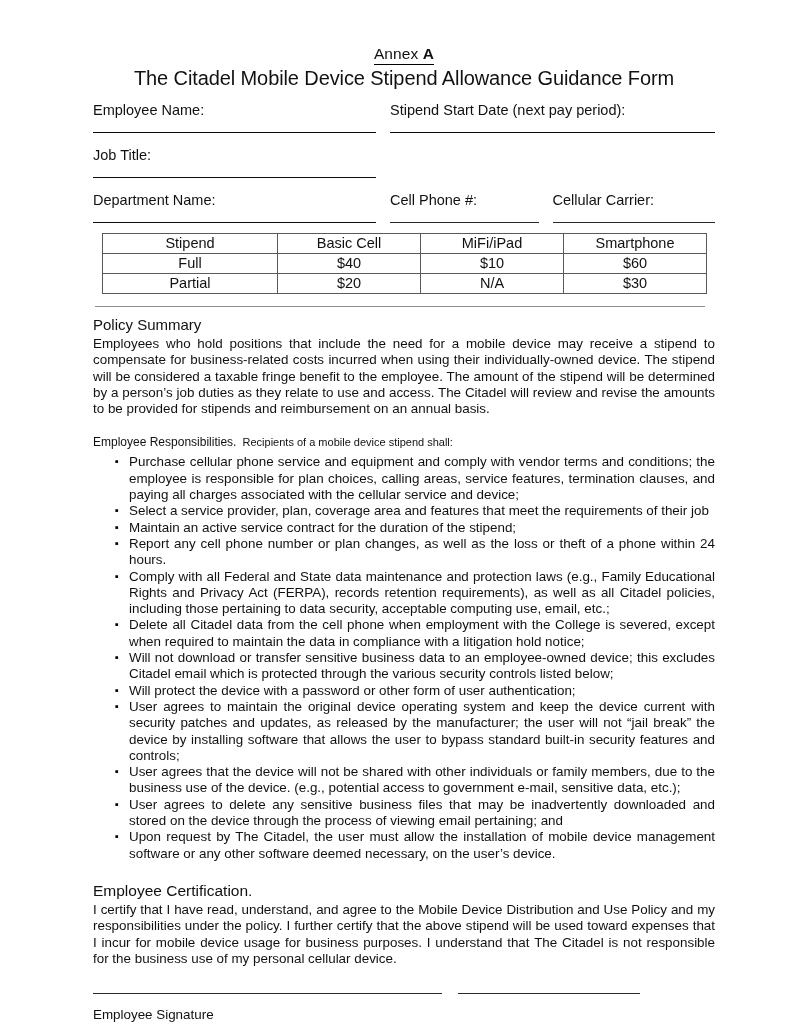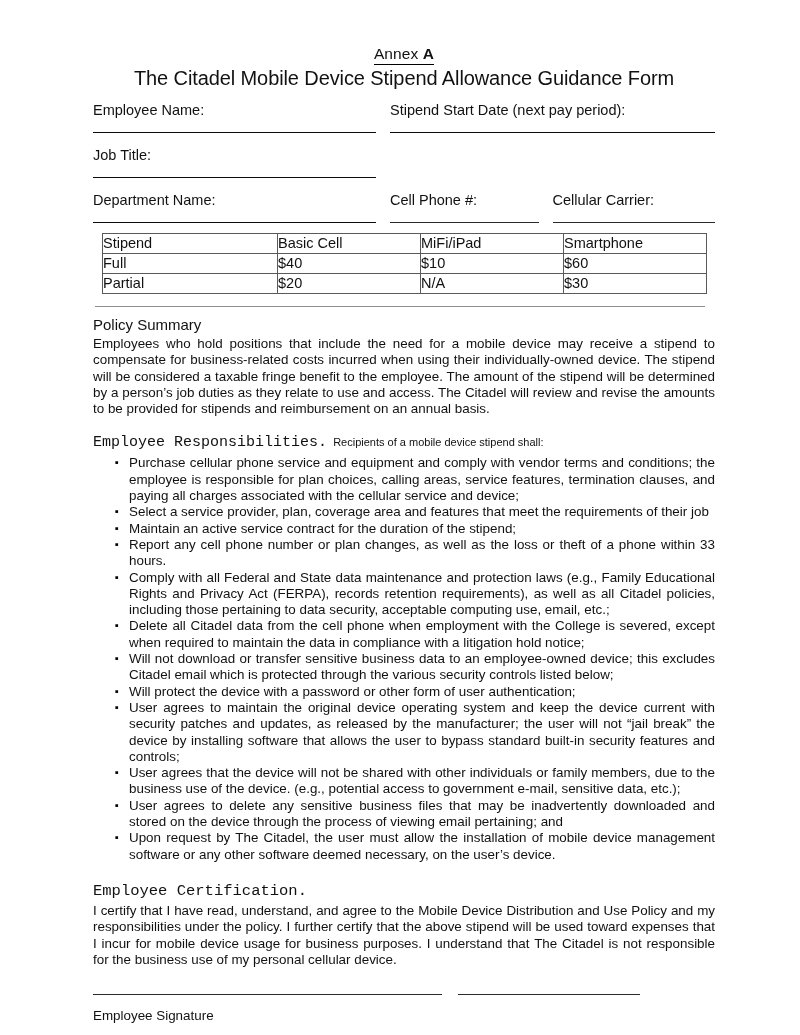--- a/index.html
+++ b/index.html
@@ -86,21 +86,21 @@
 
   
   .stipend-table {
     border-collapse: collapse;
     width: 604px;
     margin: 10px 0 0 9px;
     table-layout: fixed;
   }
   .stipend-table td, .stipend-table th {
     border: 1.1px solid #5a5a5a;
-    text-align: left;
+    text-align: center;
     font-size: 14.5px;
     line-height: 16px;
     padding: 1px 0 2px 0;
     font-weight: normal;
   }
   .stipend-table col.c0 { width: 175px; }
   .stipend-table col.c1 { width: 143px; }
   .stipend-table col.c2 { width: 143px; }
   .stipend-table col.c3 { width: 143px; }
 
@@ -116,37 +116,35 @@
     font-size: 15px;
     line-height: 20px;
     margin-top: 8px;
   }
   .heading-inline {
     font-size: 15px;
     line-height: 20px;
     margin-top: 14px;
   }
   .heading-inline .lead {
-    font-size: 15px;
-    font-family: Liberation Mono, monospace;
+    font-size: 12px;
   }
   .heading-inline .trail {
     font-size: 11px;
   }
   .body-text {
     font-size: 13.4px;
     line-height: 16.3px;
     text-align: justify;
     margin-top: 1px;
   }
   .cert-heading {
     font-size: 15.5px;
     line-height: 21px;
     margin-top: 18px;
-    font-family: Liberation Mono, monospace;
   }
   .cert-text {
     font-size: 13.4px;
     line-height: 16.3px;
     text-align: justify;
     margin-top: 1px;
   }
 
   
   ul.resp-list {
@@ -300,21 +298,21 @@
 
   <div class="section-heading">Policy Summary</div>
   <div class="body-text">Employees who hold positions that include the need for a mobile device may receive a stipend to compensate for business-related costs incurred when using their individually-owned device. The stipend will be considered a taxable fringe benefit to the employee. The amount of the stipend will be determined by a person’s job duties as they relate to use and access. The Citadel will review and revise the amounts to be provided for stipends and reimbursement on an annual basis.</div>
 
   <div class="heading-inline"><span class="lead">Employee Responsibilities.</span><span class="trail">&nbsp; </span><span class="trail">Recipients of a mobile device stipend shall:</span></div>
 
   <ul class="resp-list">
     <li>Purchase cellular phone service and equipment and comply with vendor terms and conditions; the employee is responsible for plan choices, calling areas, service features, termination clauses, and paying all charges associated with the cellular service and device;</li>
     <li>Select a service provider, plan, coverage area and features that meet the requirements of their job</li>
     <li>Maintain an active service contract for the duration of the stipend;</li>
-    <li>Report any cell phone number or plan changes, as well as the loss or theft of a phone within 33 hours.</li>
+    <li>Report any cell phone number or plan changes, as well as the loss or theft of a phone within 24 hours.</li>
     <li>Comply with all Federal and State data maintenance and protection laws (e.g., Family Educational Rights and Privacy Act (FERPA), records retention requirements), as well as all Citadel policies, including those pertaining to data security, acceptable computing use, email, etc.;</li>
     <li>Delete all Citadel data from the cell phone when employment with the College is severed, except when required to maintain the data in compliance with a litigation hold notice;</li>
     <li>Will not download or transfer sensitive business data to an employee-owned device; this excludes Citadel email which is protected through the various security controls listed below;</li>
     <li>Will protect the device with a password or other form of user authentication;</li>
     <li>User agrees to maintain the original device operating system and keep the device current with security patches and updates, as released by the manufacturer; the user will not “jail break” the device by installing software that allows the user to bypass standard built-in security features and controls;</li>
     <li>User agrees that the device will not be shared with other individuals or family members, due to the business use of the device. (e.g., potential access to government e-mail, sensitive data, etc.);</li>
     <li>User agrees to delete any sensitive business files that may be inadvertently downloaded and stored on the device through the process of viewing email pertaining; and</li>
     <li>Upon request by The Citadel, the user must allow the installation of mobile device management software or any other software deemed necessary, on the user’s device.</li>
   </ul>
 

